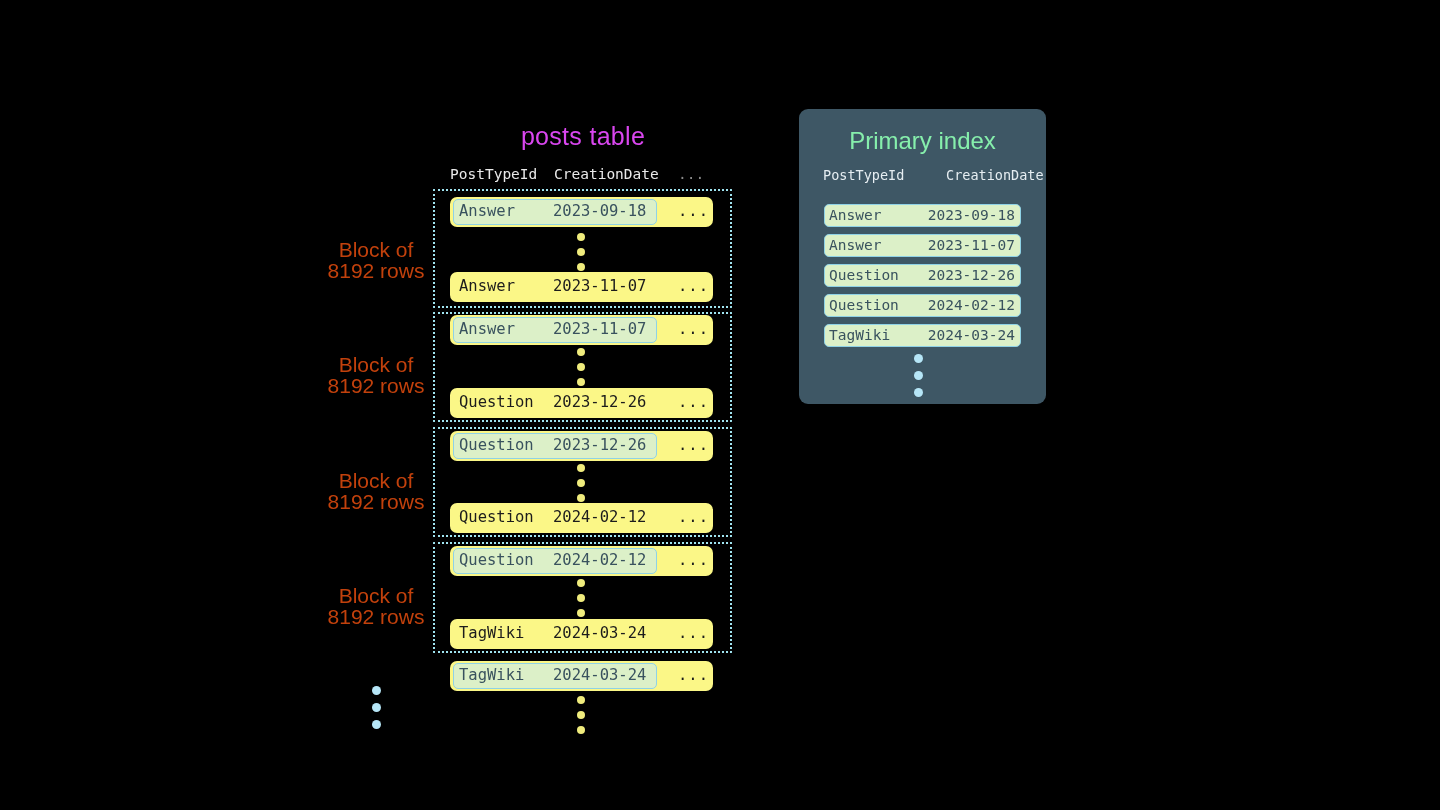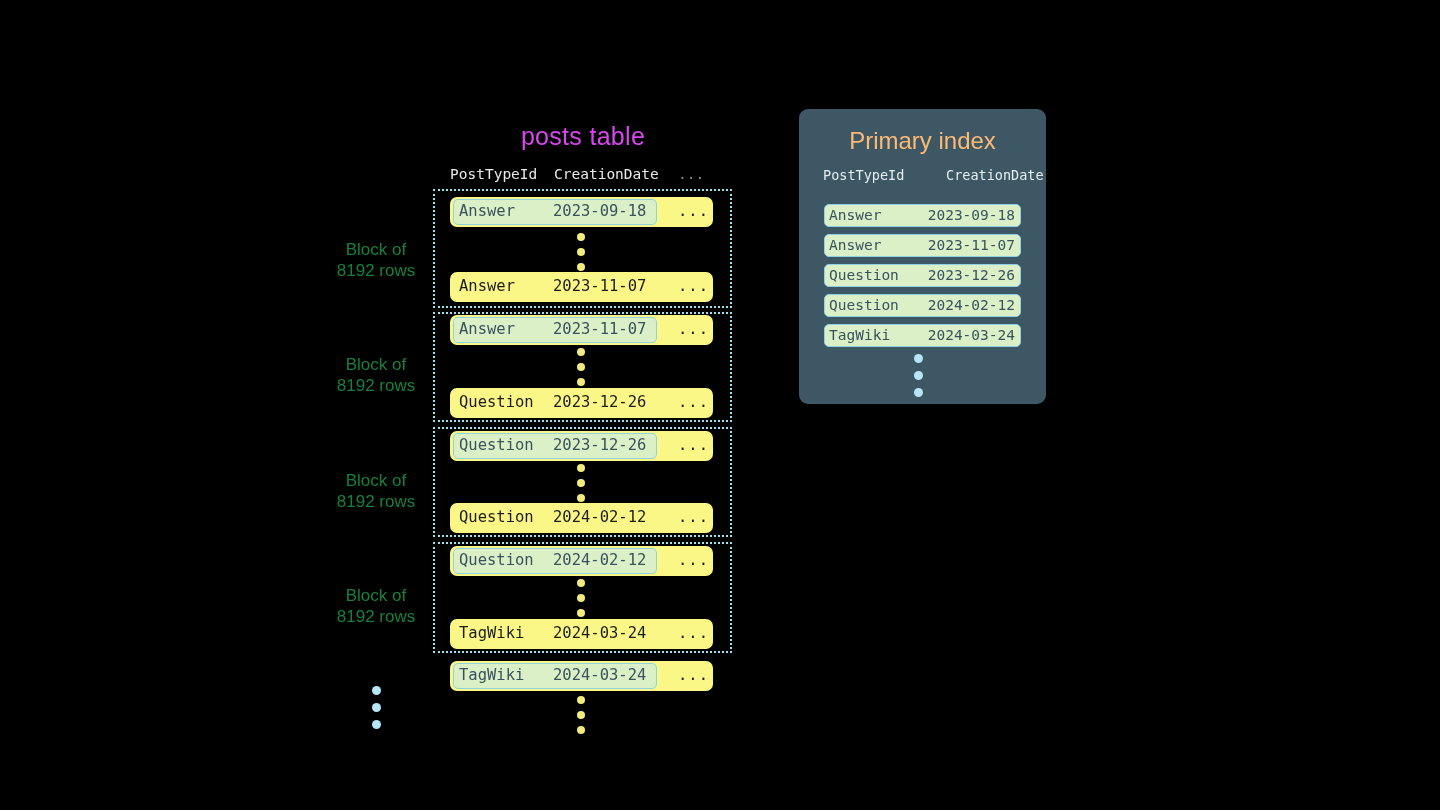--- a/index.html
+++ b/index.html
@@ -157,42 +157,42 @@
     height: 9px;
     margin-bottom: 8px;
   }
 
   
   .block-label {
     position: absolute;
     width: 140px;
     text-align: center;
     font-family: "Liberation Sans", sans-serif;
-    font-size: 17px;
+    font-size: 21px;
     line-height: 21px;
-    color: #15803d;
+    color: #c2410c;
   }
 
   
   .index-panel {
     position: absolute;
     left: 799px;
     top: 109px;
     width: 247px;
     height: 295px;
     background: #3e5765;
     border-radius: 9px;
   }
   .index-title {
     position: absolute;
     left: 0;
     top: 18px;
     width: 247px;
     text-align: center;
-    color: #fdba74;
+    color: #86efac;
     font-family: "Liberation Sans", sans-serif;
     font-size: 24px;
     white-space: nowrap;
   }
   .index-header {
     position: absolute;
     left: 24px;
     top: 58px;
     width: 200px;
     height: 20px;

